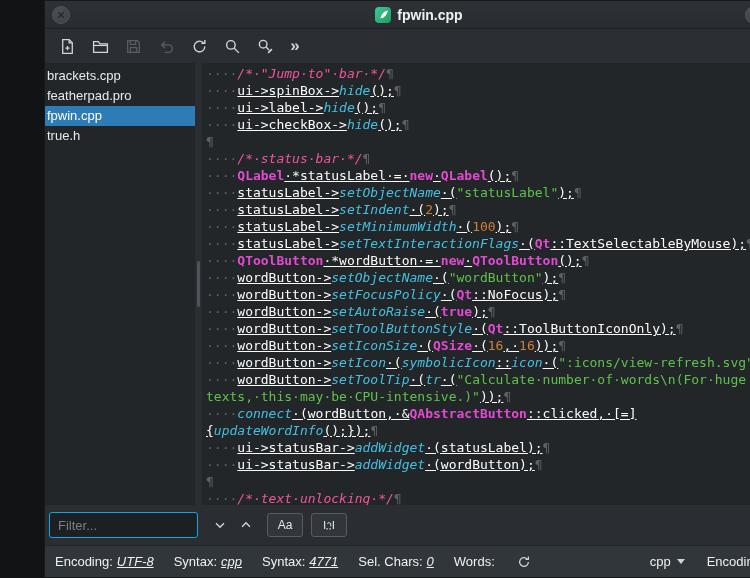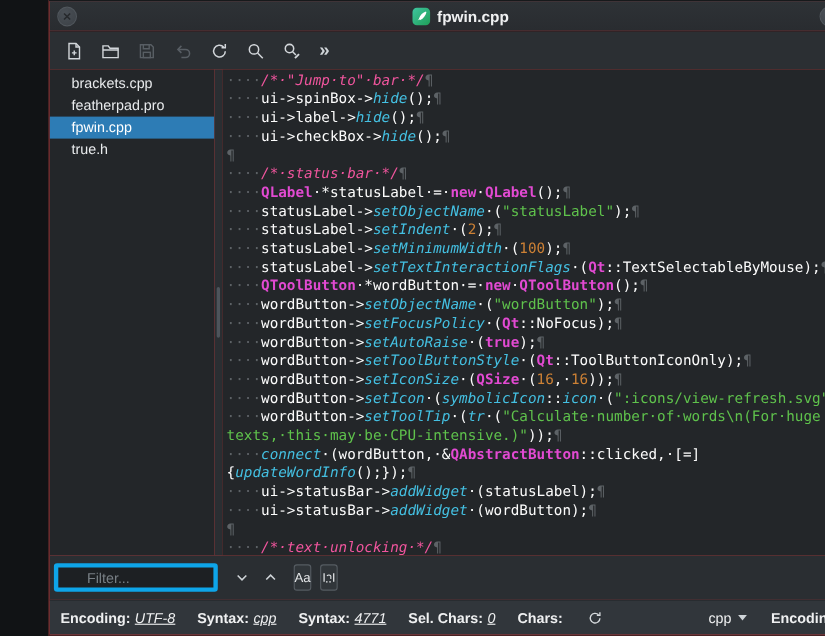--- a/index.html
+++ b/index.html
@@ -20,51 +20,51 @@
   .toolbar { height:34px; flex:0 0 34px; background:#2b2f33; display:flex; align-items:center; padding:0 8px; }
   .tb { width:28px; height:28px; margin-right:5px; background:transparent; border:none; display:flex; align-items:center; justify-content:center; color:#d2d6da; cursor:pointer; }
   .tb.disabled { color:#585e64; }
   .tb svg { display:block; }
   .tb.overflow { font-size:17px; font-weight:bold; color:#cfd4d8; width:22px; }
   .tb-spacer { flex:1; }
 
   
   .main { flex:1; display:flex; min-height:0; }
   .sidepanel { width:150px; flex:0 0 150px; background:#232629; padding-top:3px; overflow:hidden; }
-  .file-item { height:20px; line-height:20px; padding-left:20px; font-size:13px; color:#e8eaec; white-space:nowrap; cursor:pointer; }
+  .file-item { height:20px; line-height:20px; padding-left:2px; font-size:13px; color:#e8eaec; white-space:nowrap; cursor:pointer; }
   .file-item.selected { background:#2d7cb5; color:#ffffff; }
   .splitter { width:7px; flex:0 0 7px; background:#2a2e32; position:relative; cursor:col-resize; }
   .splitter .grip { position:absolute; left:2px; top:50%; transform:translateY(-50%); width:3px; height:46px; border-radius:2px; background:#4d545b; }
   .editor { flex:1; position:relative; background:#232629; overflow:hidden; }
   .code { padding:2px 0 0 4px; font-family:"DejaVu Sans Mono", monospace; font-size:13px; line-height:17px; white-space:pre; }
   .code-line { height:17px; }
   .tok-ws  { color:#5d6266; }
-  .tok-p   { color:#fcfcfc; }
+  .tok-p   { color:#fcfcfc;text-decoration:underline; }
   .tok-com { color:#f0559d; font-style:italic; }
   .tok-kw  { color:#e24ad2; font-weight:bold;text-align:center; }
   .tok-fn  { color:#44c0e2; font-style:italic; }
   .tok-str { color:#5fc24c; }
   .tok-num { color:#cd8135; }
   .vscrollbar { position:absolute; top:0; right:0; width:8px; bottom:0; background:#26292c; }
   .vscrollbar .thumb { position:absolute; top:160px; right:1px; width:6px; height:58px; border-radius:3px; background:#3c4248; }
 
   
   .searchrow { height:40px; flex:0 0 40px; background:#2a2e32; display:flex; align-items:center; padding:0 8px 0 4px; }
-  .searchrow input { height:26px; background:#1d2023; border:4px solid #0ea5e9; border-radius:3px; color:#eff0f1; font-size:13px; padding:0 26px; outline:none; }
+  .searchrow input { height:26px; background:#1d2023; border:1px solid #0ea5e9; border-radius:3px; color:#eff0f1; font-size:13px; padding:0 8px; outline:none; }
   .searchrow input::placeholder { color:#787f85; }
   .filter-input { width:149px; flex:0 0 149px; margin-right:9px; }
   .search-input { flex:1; margin-right:8px; }
   .flatbtn { width:26px; height:26px; background:transparent; border:none; color:#cfd4d8; display:flex; align-items:center; justify-content:center; cursor:pointer; }
-  .sqbtn { width:16px; height:24px; margin-left:8px; background:#31363a; border:1px solid #565c62; border-radius:3px; color:#e6e8ea; font-size:12px; display:flex; align-items:center; justify-content:center; cursor:pointer; }
+  .sqbtn { width:36px; height:24px; margin-left:8px; background:#31363a; border:1px solid #565c62; border-radius:3px; color:#e6e8ea; font-size:12px; display:flex; align-items:center; justify-content:center; cursor:pointer; }
   .sqbtn.last { margin-right:2px; }
 
   
   .statusbar { height:32px; flex:0 0 32px; background:#31363b; border-top:1px solid #24272a; display:flex; align-items:center; padding:0 10px; font-size:13px; color:#eff0f1; }
   .sb-group { margin-right:20px; white-space:nowrap; }
-  .sb-label { font-weight:bold; }
+  .sb-label { font-weight:normal; }
   .sb-value { font-style:italic; margin-left:4px;text-decoration:underline; }
   .sb-refresh { background:transparent; border:none; color:#d6dadd; margin-left:2px; cursor:pointer; display:flex; align-items:center; }
   .sb-right { margin-left:auto; display:flex; align-items:center; gap:22px; }
   .syntax-combo { display:flex; align-items:center; gap:6px; background:transparent; border:none; color:#eff0f1; font-size:13px; cursor:pointer; }
   .combo-arrow { width:0; height:0; border-left:4px solid transparent; border-right:4px solid transparent; border-top:5px solid #cfd4d8; }
 </style>
 </head>
 <body>
 
 <div class="window">
@@ -192,21 +192,21 @@
           <path d="M6 6.5c1-1.5 3-1.5 4 0v3" stroke-width="1.1"></path>
         </svg>
     </button>
   </div>
 
   <div class="statusbar">
     <span class="sb-group"><span class="sb-label">Encoding:</span><span class="sb-value">UTF-8</span></span>
     <span class="sb-group"><span class="sb-label">Syntax:</span><span class="sb-value">cpp</span></span>
     <span class="sb-group"><span class="sb-label">Syntax:</span><span class="sb-value">4771</span></span>
     <span class="sb-group"><span class="sb-label">Sel. Chars:</span><span class="sb-value">0</span></span>
-    <span class="sb-group"><span class="sb-label">Chars:</span></span>
+    <span class="sb-group"><span class="sb-label">Words:</span></span>
     <button class="sb-refresh">
       <svg width="14" height="14" viewBox="0 0 16 16" fill="none" stroke="currentColor" stroke-width="1.4">
           <path d="M13 8a5 5 0 1 1-1.4-3.5"></path>
           <path d="M13 1.8v3.2h-3.2"></path>
         </svg>
     </button>
     <span class="sb-right">
       <button class="syntax-combo">
         <span>cpp</span>
         <span class="combo-arrow"></span>

